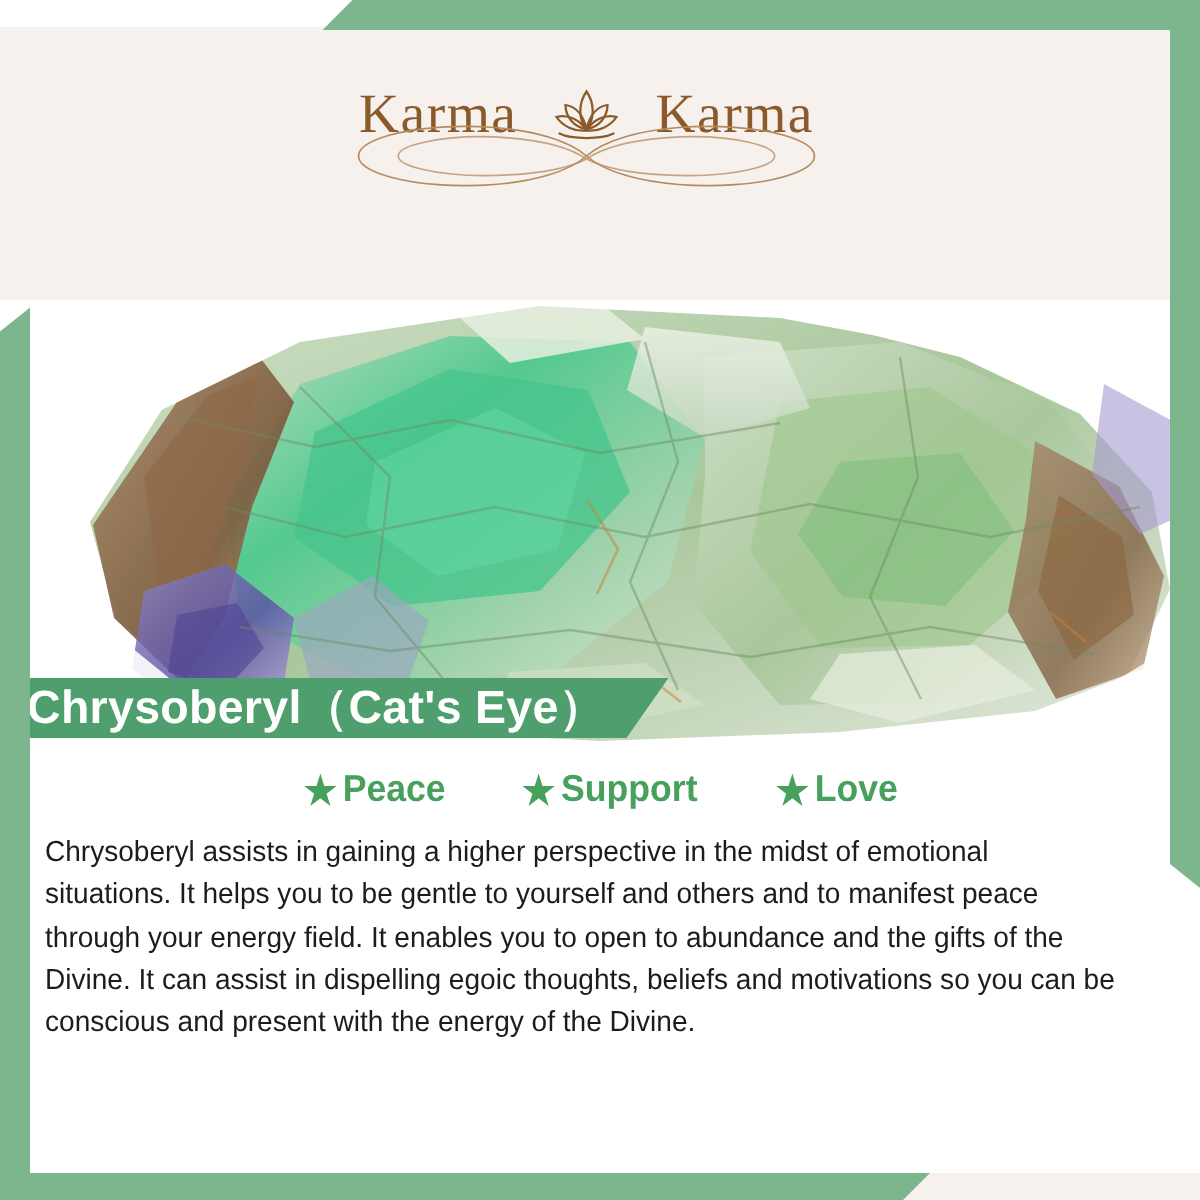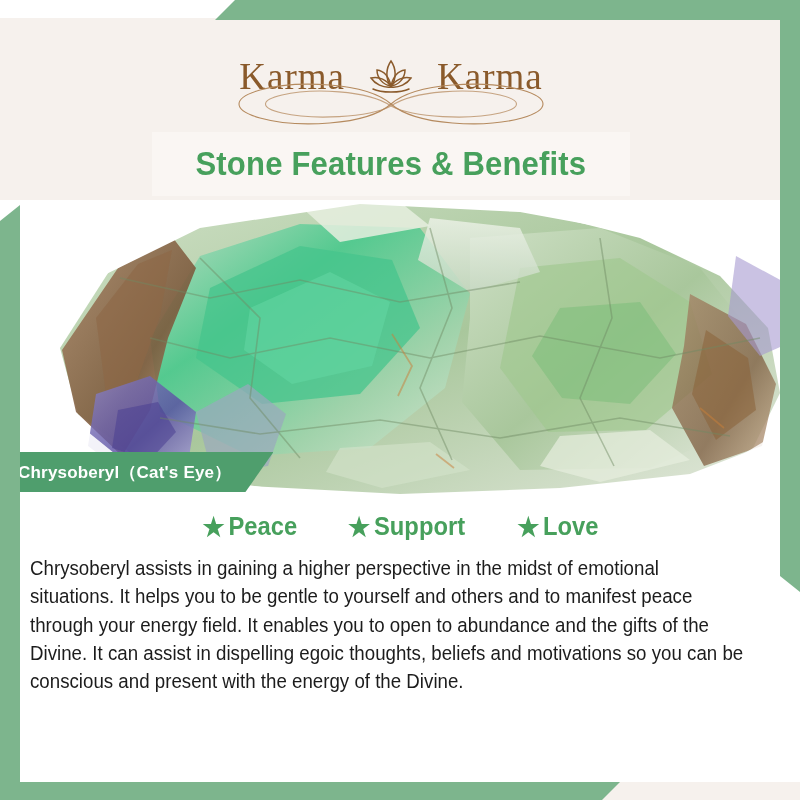--- a/index.html
+++ b/index.html
@@ -107,21 +107,21 @@
   
   .stone-tag{
     position:absolute; top:452px; left:0; height:40px;
     padding:0 42px 0 18px;
     display:flex; align-items:center;
     background:#4f9e6d;
     clip-path:polygon(0 0, 100% 0, calc(100% - 28px) 100%, 0 100%);
     z-index:4;
   }
   .stone-tag-text{
-    color:#ffffff; font-size:17px; font-weight:bold;
+    color:#ffffff; font-size:31px; font-weight:bold;
     font-family:"Liberation Sans", sans-serif;
     letter-spacing:.2px; white-space:nowrap;
   }
 
   
   .content{
     position:absolute; top:498px; left:20px; width:760px; height:284px;
     background:#ffffff; z-index:3;
   }
   .keywords{
@@ -256,23 +256,20 @@
         <g fill="none" stroke="#b58a5e" stroke-width="1.1">
           <path d="M165 24 C140 2 70 0 34 10 C6 18 6 30 34 38 C70 48 140 46 165 24"></path>
           <path d="M165 24 C190 2 260 0 296 10 C324 18 324 30 296 38 C260 48 190 46 165 24"></path>
           <path d="M165 26 C142 10 86 8 56 15 C34 20 34 28 56 33 C86 40 142 38 165 26" opacity="0.75"></path>
           <path d="M165 26 C188 10 244 8 274 15 C296 20 296 28 274 33 C244 40 188 38 165 26" opacity="0.75"></path>
         </g>
       </svg>
     </span>
   </div>
 
-  <div class="title-banner">
-    <span class="title-text">Stone Features &amp; Benefits</span>
-  </div>
 
   <div class="stone-tag">
     <span class="stone-tag-text">Chrysoberyl（Cat's Eye）</span>
   </div>
 
   <div class="content">
     <div class="keywords">
       <span class="keyword">
         <span class="kw-star">★</span>
         <span>Peace</span>

